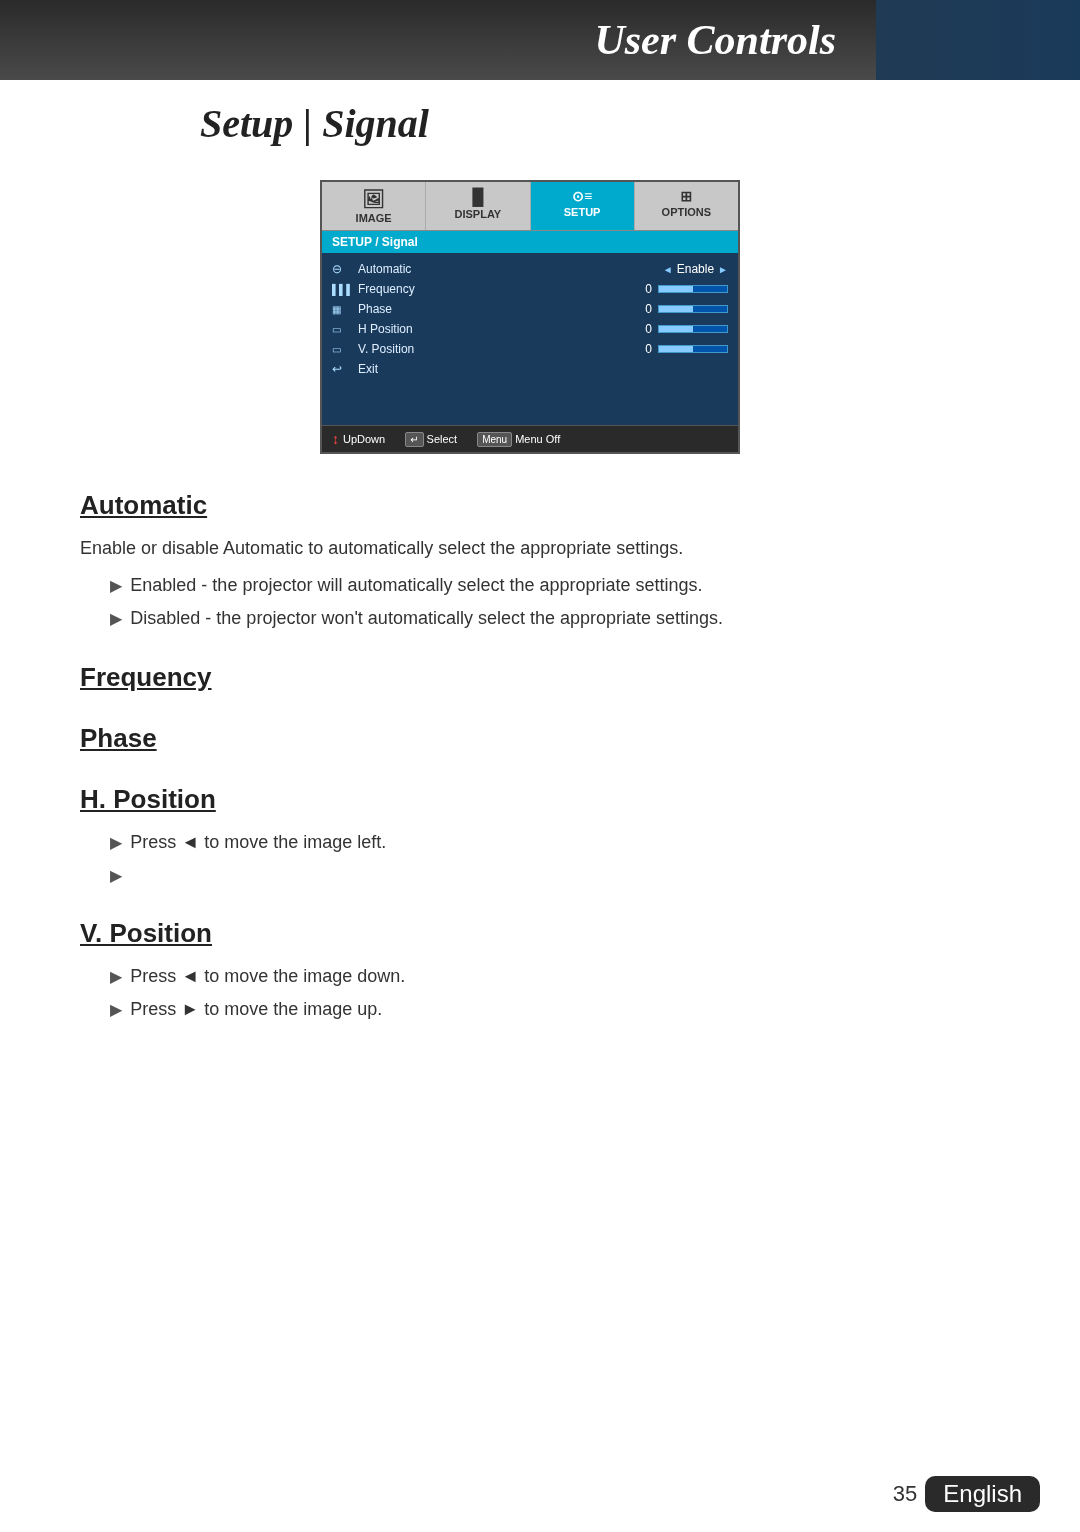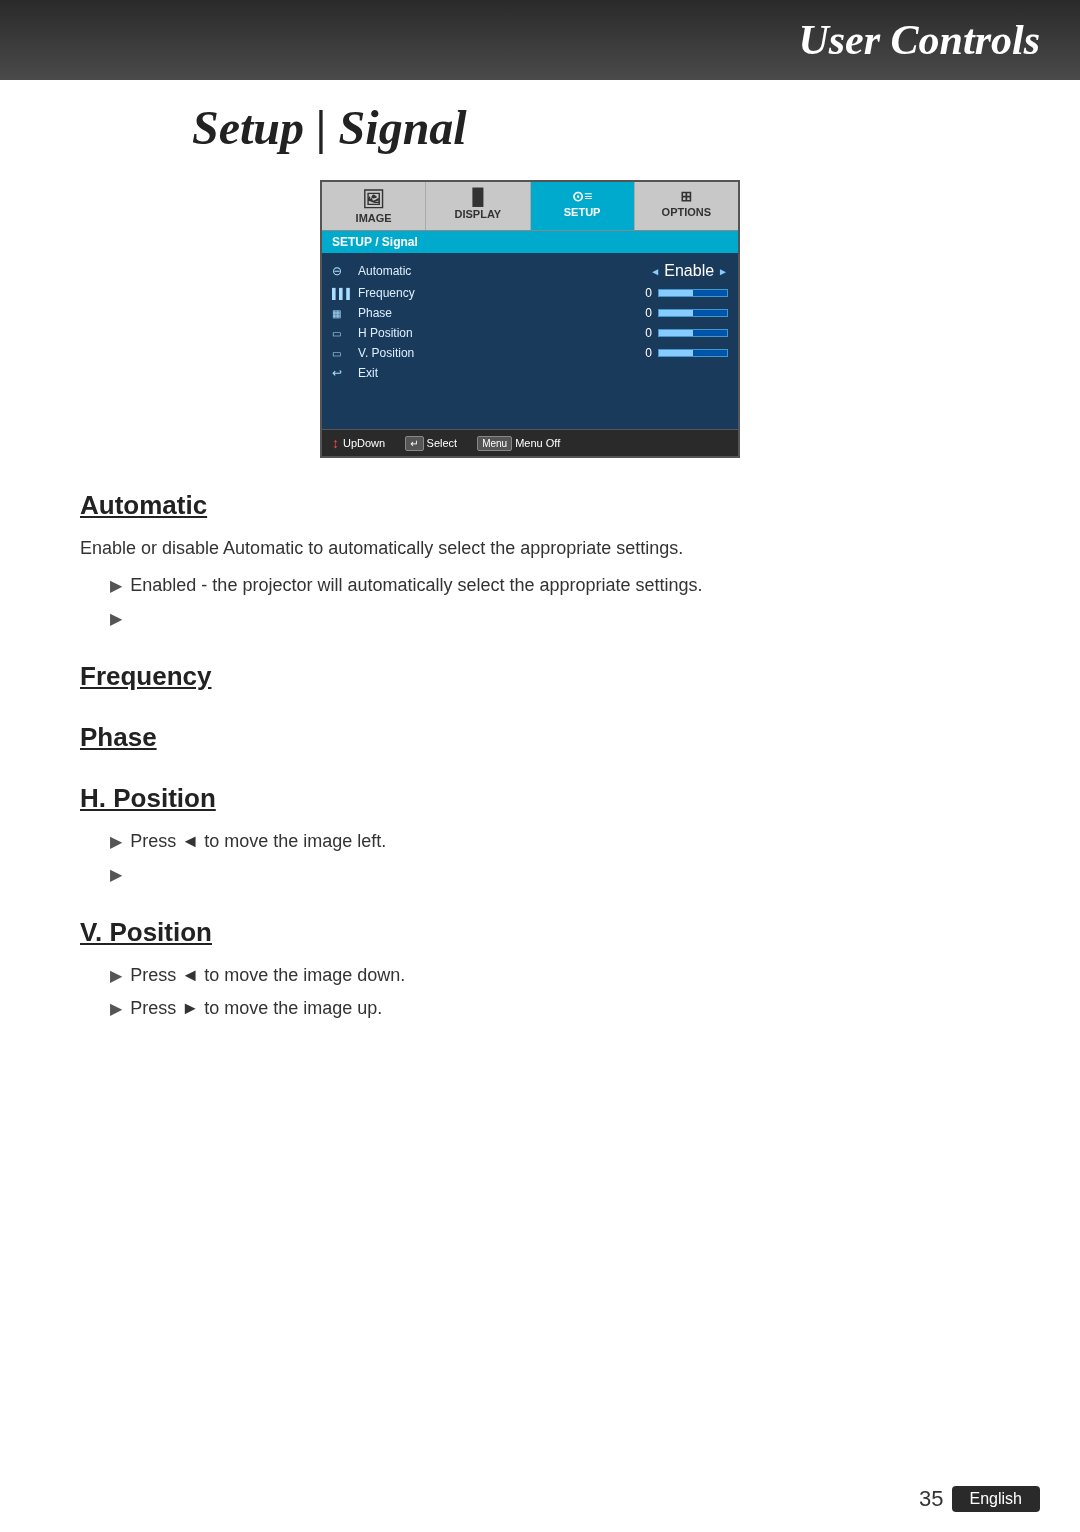--- a/index.html
+++ b/index.html
@@ -11,21 +11,21 @@
       font-family: Arial, sans-serif;
       position: relative;
       overflow: hidden;
     }
 
     
     .header-bar {
       position: absolute;
       top: 0;
       left: 0;
-      width: 1080px;
+      width: 876px;
       height: 80px;
       background: linear-gradient(to bottom, #2a2a2a, #4a4a4a);
       display: flex;
       align-items: center;
       justify-content: flex-end;
       padding-right: 40px;
     }
 
     .header-logo {
       position: absolute;
@@ -53,22 +53,22 @@
       font-weight: bold;
       font-style: italic;
       color: #ffffff;
       font-family: Georgia, serif;
     }
 
     
     .page-title {
       position: absolute;
       top: 100px;
-      left: 192px;
-      font-size: 48px;
+      left: 200px;
+      font-size: 40px;
       font-style: italic;
       font-weight: bold;
       color: #222;
       font-family: Georgia, serif;
     }
 
     
     .menu-area {
       position: absolute;
       top: 180px;
@@ -185,21 +185,21 @@
     }
 
     .menu-auto-arrow-l {
       color: #88ccff;
       font-size: 10px;
       margin-right: 4px;
     }
 
     .menu-auto-value {
       color: #fff;
-      font-size: 16px;
+      font-size: 12px;
     }
 
     .menu-auto-arrow-r {
       color: #88ccff;
       font-size: 10px;
       margin-left: 4px;
     }
 
     .menu-exit-row {
       display: flex;
@@ -310,23 +310,23 @@
     .page-number {
       font-size: 22px;
       color: #333;
       margin-right: 8px;
       margin-left: 31px;
     }
 
     .page-language {
       background: #2a2a2a;
       color: #fff;
-      font-size: 16px;
+      font-size: 24px;
       padding: 4px 18px;
-      border-radius: 4px;
+      border-radius: 10px;
     }
 
     .header-bg-dark {
       position: absolute;
       top: 0;
       left: 0;
       width: 1080px;
       height: 80px;
       background: linear-gradient(to right, #1a1a1a 0%, #2a3a4a 50%, #1a3a5a 100%);
     }
@@ -443,20 +443,21 @@
 
   <h2 class="section-heading">Automatic</h2>
   <p class="section-text">Enable or disable Automatic to automatically select the appropriate settings.</p>
   <div class="bullet-list">
     <div class="bullet-item">
       <span class="bullet-arrow">▶</span>
       <span>Enabled - the projector will automatically select the appropriate settings.</span>
     </div>
     <div class="bullet-item">
       <span class="bullet-arrow">▶</span>
+      <span>Disabled - the projector won't automatically select the appropriate settings.</span>
     </div>
   </div>
 
   <h2 class="section-heading">Frequency</h2>
 
   <h2 class="section-heading">Phase</h2>
 
   <h2 class="section-heading">H. Position</h2>
   <div class="bullet-list">
     <div class="bullet-item">

